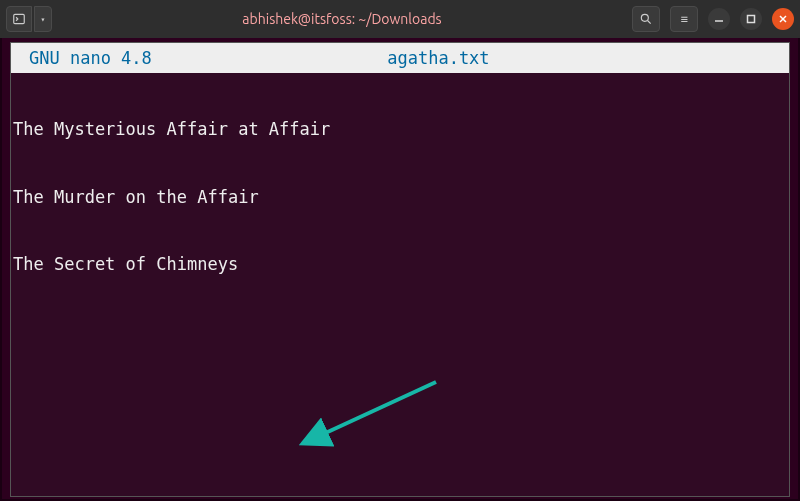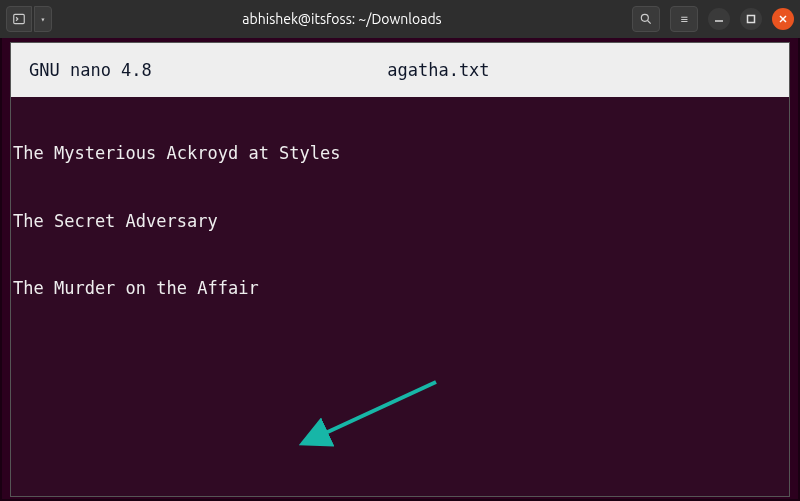--- a/index.html
+++ b/index.html
@@ -49,21 +49,21 @@
     .titlebar-btn.split-right {
       border-top-left-radius: 0;
       border-bottom-left-radius: 0;
       width: 18px;
     }
     .titlebar-title {
       flex: 1;
       text-align: center;
       font-size: 14px;
       font-family: "Ubuntu", "DejaVu Sans", sans-serif;
-      color: #ffffff;
+      color: #fca5a5;
     }
     .titlebar-right {
       display: flex;
       align-items: center;
       gap: 10px;
     }
     .win-btn {
       width: 22px;
       height: 22px;
       border-radius: 50%;
@@ -89,24 +89,24 @@
       border-top: none;
     }
     .terminal-inner {
       background: #300a24;
       border: 1px solid #555;
       height: 100%;
       position: relative;
     }
     .nano-header {
       background: #eee;
-      color: #0f172a;
+      color: #0369a1;
       font-size: 17px;
       line-height: 22px;
-      padding: 16px 4px;
+      padding: 4px 4px;
       display: flex;
     }
     .nano-header .editor-name {
       flex: 0 0 auto;
       padding-left: 14px;
     }
     .nano-header .filename {
       flex: 1;
       text-align: center;
       margin-left: -60px;
@@ -178,23 +178,23 @@
   </div>
 </div>
 
 <div class="terminal">
   <div class="terminal-inner">
     <div class="nano-header">
       <span class="editor-name">GNU nano 4.8</span>
       <span class="filename">agatha.txt</span>
     </div>
     <div class="content">
-      <span class="content-line">The Mysterious Ackroyd at Styles</span>
-      <span class="content-line">The Secret Adversary</span>
+      <span class="content-line">The Mysterious Affair at Affair</span>
       <span class="content-line">The Murder on the Affair</span>
+      <span class="content-line">The Secret of Chimneys</span>
       
       
       
       
       
       
       
     </div>
 
     <svg class="arrow" style="left:280px; top:334px;" width="150" height="80" viewBox="0 0 150 80">

